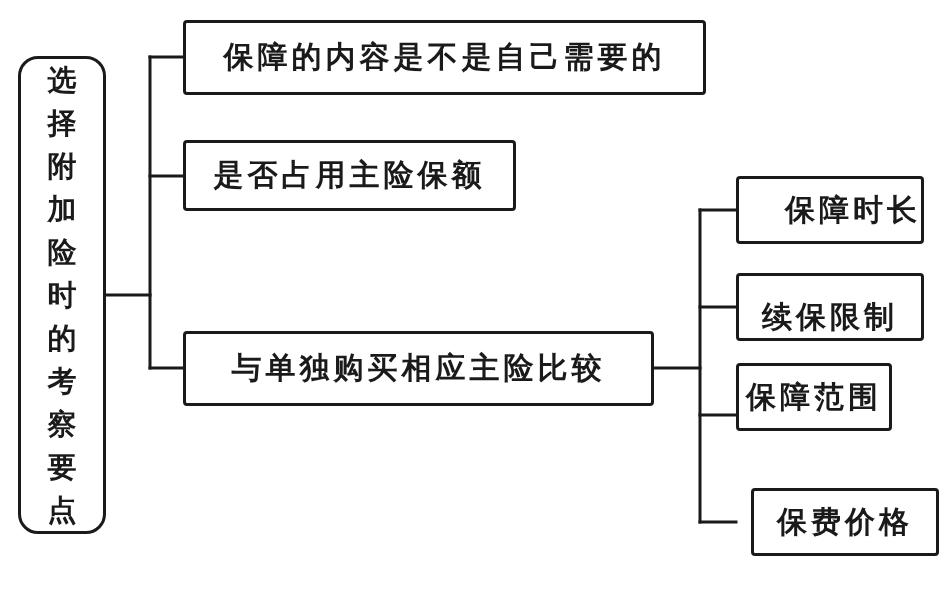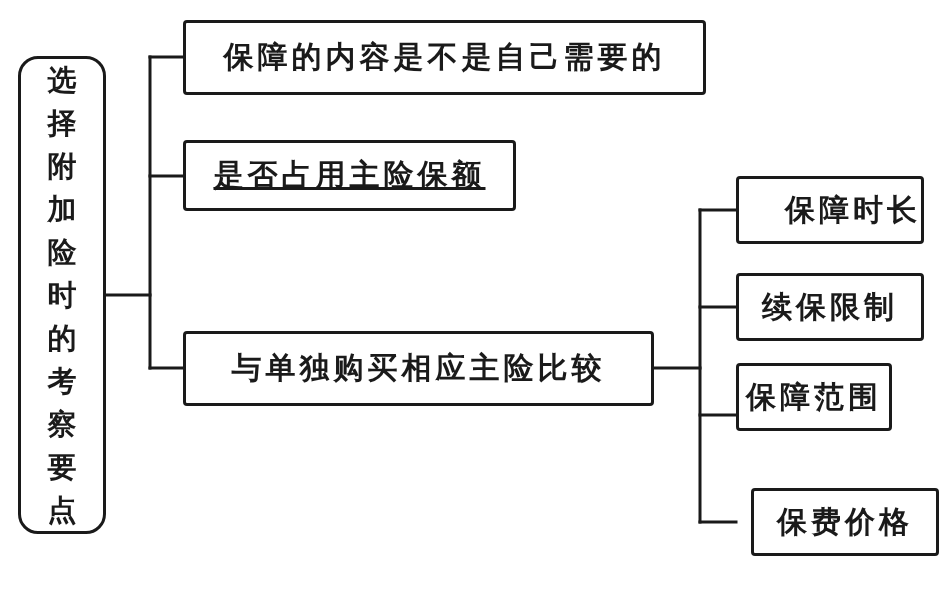--- a/index.html
+++ b/index.html
@@ -50,24 +50,24 @@
   .node.root .vtext {
     display: block;
     width: 1.05em;
     word-break: break-all;
     line-height: 43px;
     font-size: 29px;
     text-align: center;
     letter-spacing: 0;
   }
   .node.branch-1 { left: 183px; top: 20px;  width: 523px; height: 75px; }
-  .node.branch-2 { left: 183px; top: 140px; width: 333px; height: 71px; text-decoration: underline; }
+  .node.branch-2 { left: 183px; top: 140px; width: 333px; height: 71px; }
   .node.branch-3 { left: 183px; top: 331px; width: 471px; height: 75px; text-align: right; }
   .node.leaf-1   { left: 736px; top: 176px; width: 188px; height: 68px; justify-content: flex-end; }
-  .node.leaf-2   { left: 736px; top: 273px; width: 188px; height: 68px; }
+  .node.leaf-2   { left: 736px; top: 273px; width: 188px; height: 68px; align-items: flex-end; }
   .node.leaf-3   { left: 736px; top: 363px; width: 156px; height: 68px; }
   .node.leaf-4   { left: 736px; top: 488px; width: 188px; height: 68px; margin-left: 15px; }
 </style>
 </head>
 <body>
 
 <div class="canvas">
 
   <svg class="connectors" viewBox="0 0 950 596" xmlns="http://www.w3.org/2000/svg">
     <g stroke="#1a1a1a" stroke-width="3" fill="none" stroke-linecap="square">

